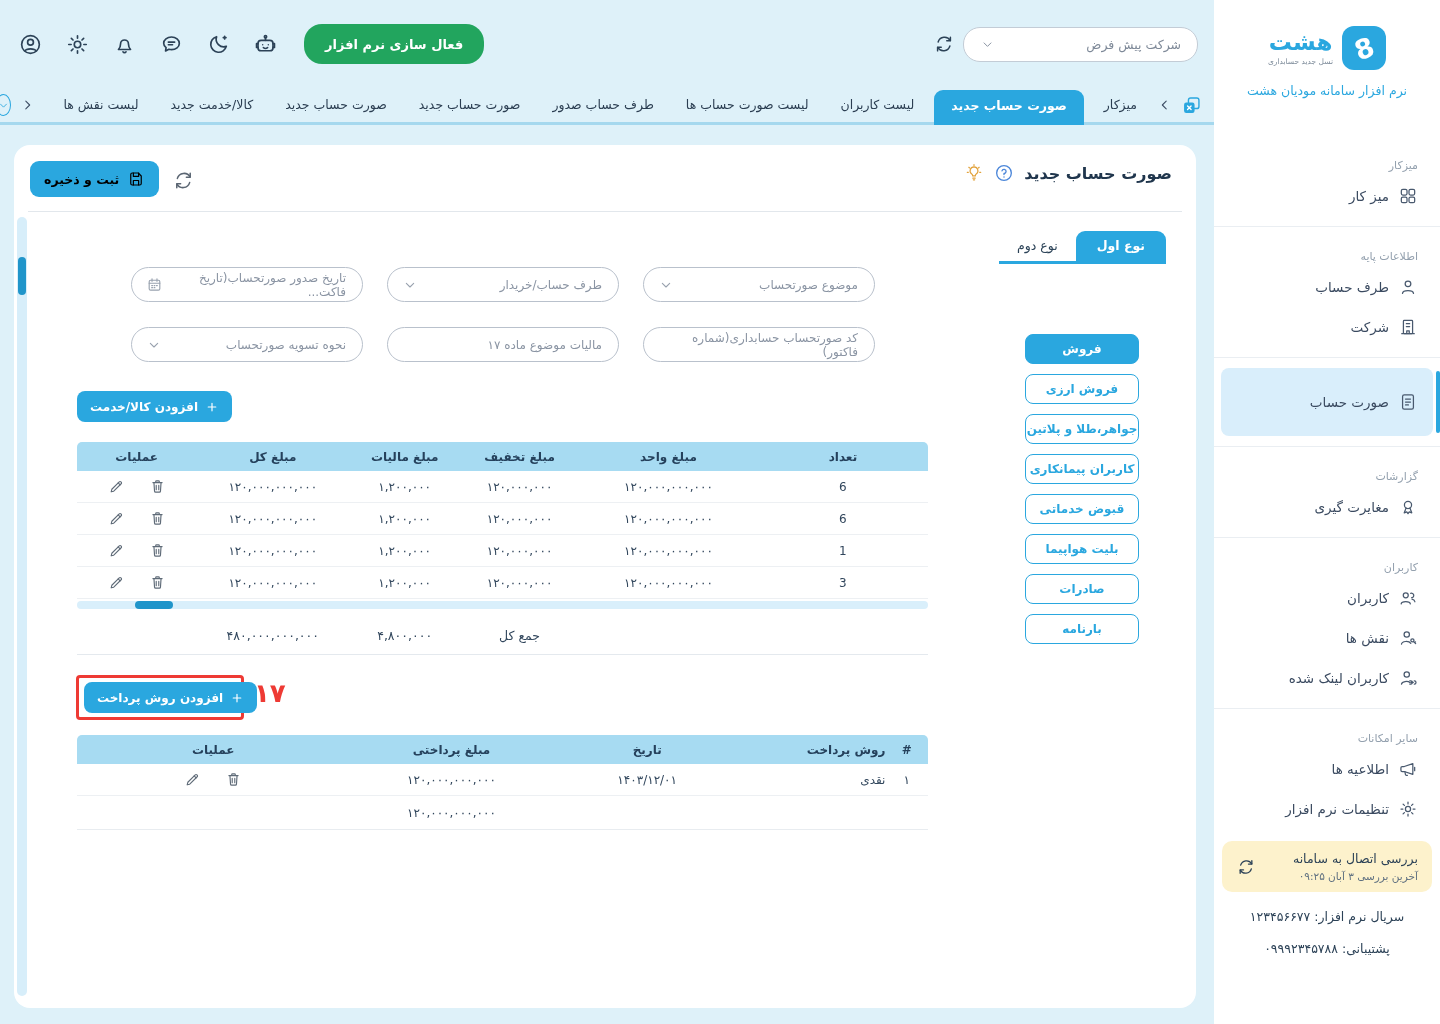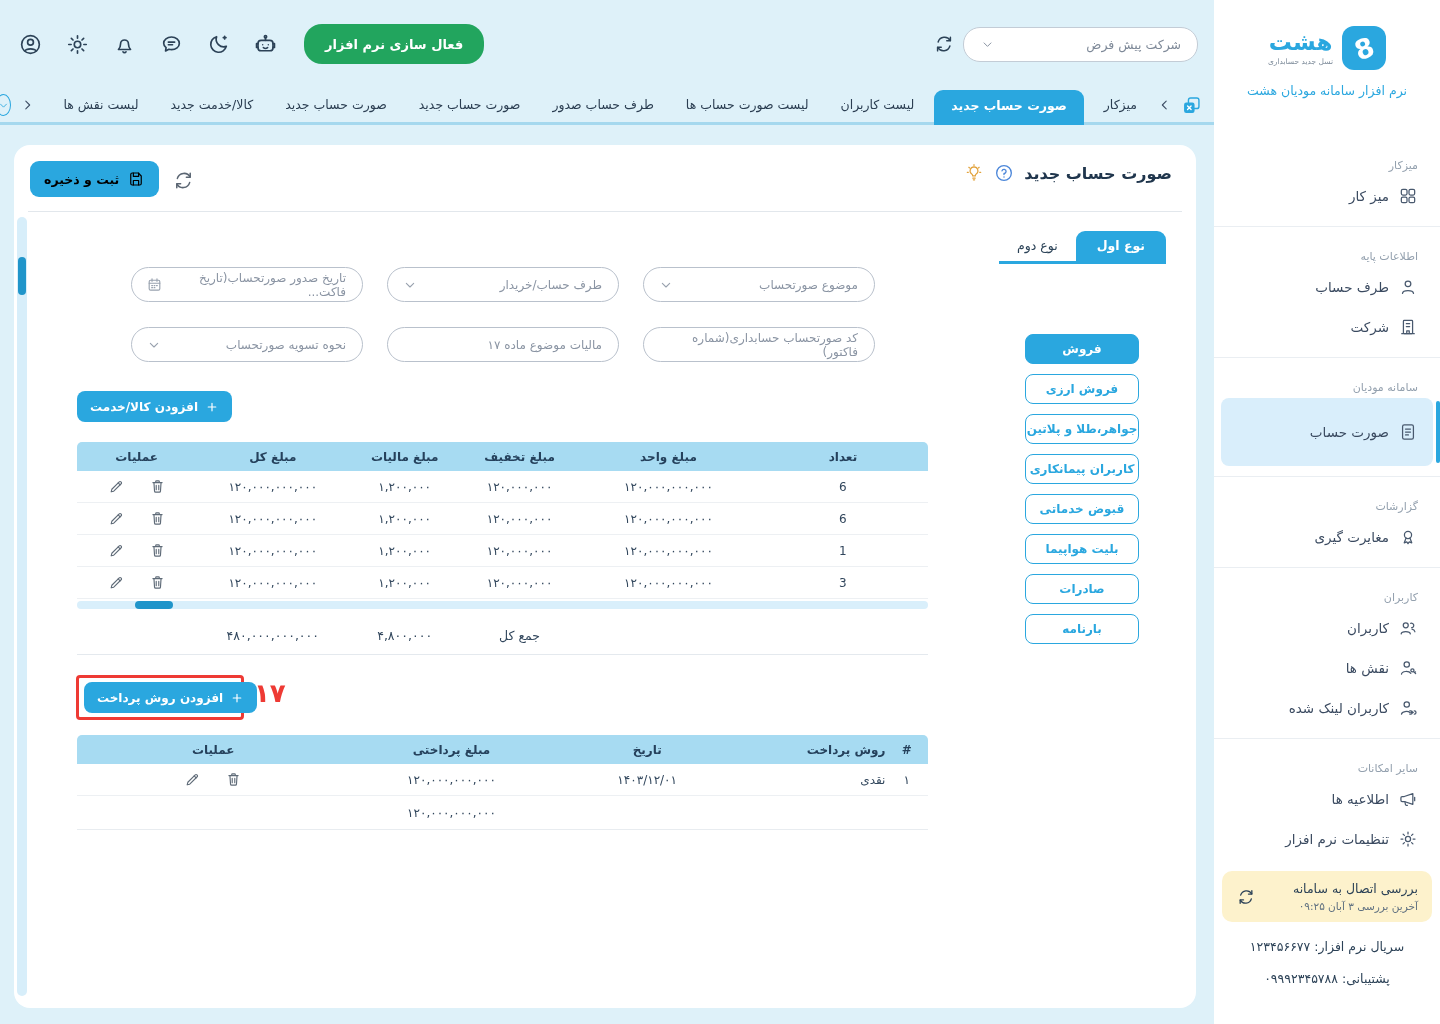--- a/index.html
+++ b/index.html
@@ -273,21 +273,20 @@
         <span>طرف حساب</span>
       </div>
       <div class="nav-item">
         <svg class="icon">
             <use href="#i-building"></use>
           </svg>
         <span>شرکت</span>
       </div>
       <div class="sb-divider"></div>
 
-      <div class="sec-label">سامانه مودیان</div>
       <div class="nav-item active">
         <svg class="icon">
             <use href="#i-invoice"></use>
           </svg>
         <span>صورت حساب</span>
         <span class="active-bar"></span>
       </div>
       <div class="sb-divider"></div>
 
       <div class="sec-label">گزارشات</div>

